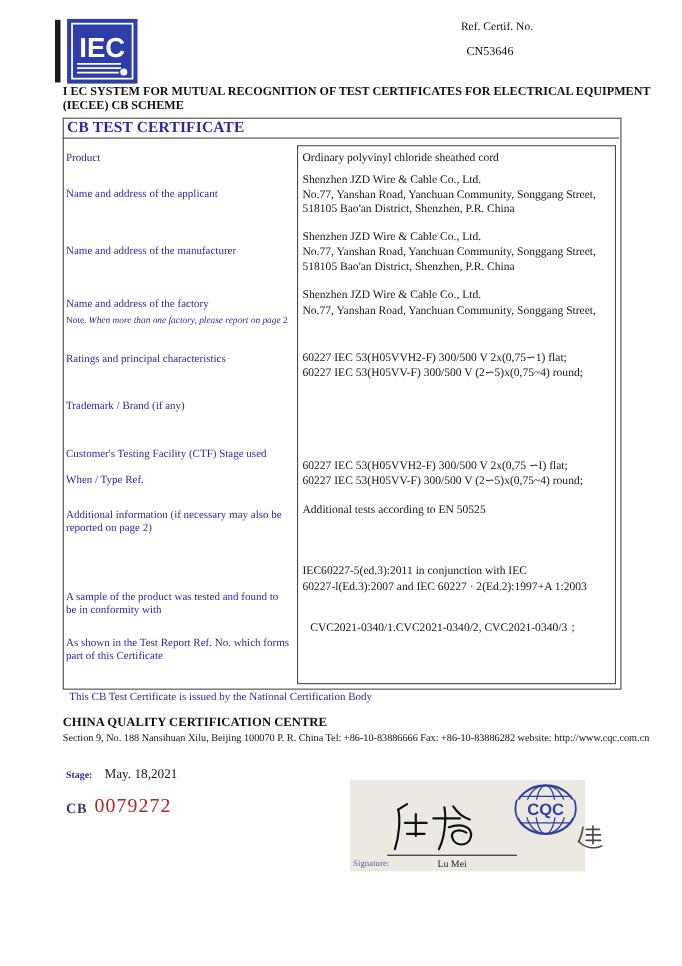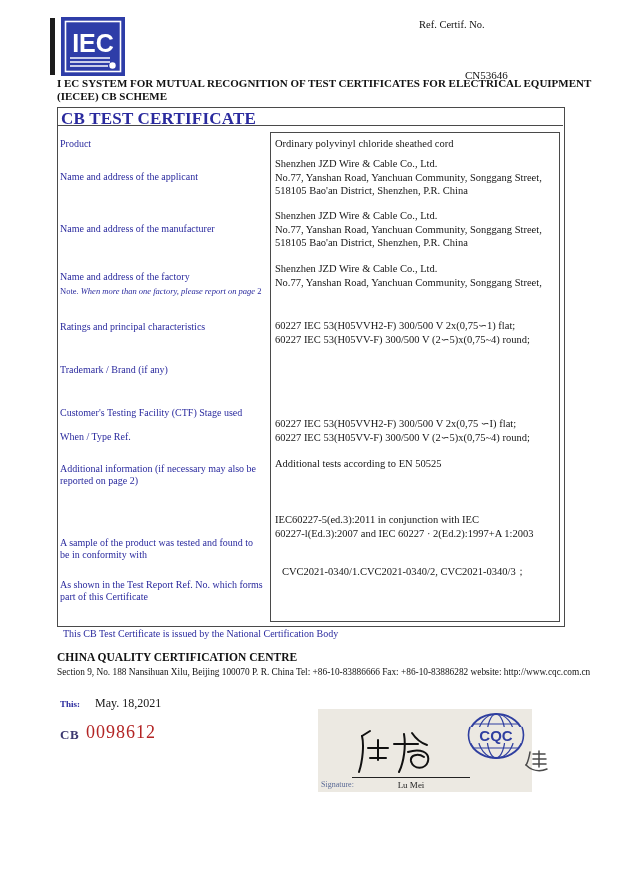--- a/index.html
+++ b/index.html
@@ -28,40 +28,40 @@
   .cb-label { font-size:13px; color:#3c3870; font-weight:bold; letter-spacing:0.5px; }
   .cb-number { font-size:18px; color:#b32424; letter-spacing:1px; }
   .date-label { font-size:9px; color:#2a2a9e; font-weight:bold; }
   .date-value { font-size:12px; color:#161616;text-align:right; }
   .footer-issued { font-size:10px; color:#2a2a9e; }
   .org-name { font-size:11.5px; font-weight:bold; color:#111; }
   .org-addr { font-size:9.3px; color:#111; }
   .scheme { font-size:11px; font-weight:bold; color:#111; line-height:12.5px; }
   .ref-label { font-size:10.5px; color:#111; }
   .ref-value { font-size:11px; color:#111; }
-  .cert-title { font-size:17px; font-weight:bold; color:#2a2a9e; letter-spacing:0.2px; }
+  .cert-title { font-size:14px; font-weight:bold; color:#2a2a9e; letter-spacing:0.2px; }
 </style>
 </head>
 <body>
 
 <div class="abs" style="left:50px; top:17px;">
   <svg width="78" height="60" viewBox="0 0 78 60">
     <rect x="0" y="1" width="5" height="57" fill="#1c1c1c"></rect>
     <rect x="11" y="0" width="64" height="59" fill="#2e3da8"></rect>
     <rect x="15.5" y="4.5" width="55" height="50" fill="none" stroke="#ffffff" stroke-width="1.6"></rect>
     <text x="43" y="35" text-anchor="middle" fill="#ffffff" font-family="Liberation Sans, sans-serif" font-weight="bold" font-size="25">IEC</text>
     <line x1="20" y1="41" x2="60" y2="41" stroke="#ffffff" stroke-width="1.6"></line>
     <line x1="20" y1="45" x2="60" y2="45" stroke="#ffffff" stroke-width="1.6"></line>
     <line x1="20" y1="49" x2="58" y2="49" stroke="#ffffff" stroke-width="1.6"></line>
     <circle cx="62.5" cy="48.5" r="3.2" fill="#ffffff"></circle>
   </svg>
 </div>
 
 <div class="abs ref-label" style="left:419px; top:19px;">Ref. Certif. No.</div>
-<div class="abs ref-value" style="left:465px; top:41px;margin-top:28px;">CN53646</div>
+<div class="abs ref-value" style="left:424px; top:41px;">CN53646</div>
 
 <div class="abs scheme" style="left:57px; top:77px; width:540px;">I EC SYSTEM FOR MUTUAL RECOGNITION OF TEST CERTIFICATES FOR ELECTRICAL EQUIPMENT</div>
 <div class="abs scheme" style="left:57px; top:90px; width:540px;">(IECEE) CB SCHEME</div>
 
 <div class="abs outer-box"></div>
 <div class="abs title-rule"></div>
 <div class="abs inner-box"></div>
 
 <div class="abs cert-title" style="left:61px; top:109px;">CB TEST CERTIFICATE</div>
 
@@ -116,25 +116,25 @@
   <div>60227-l(Ed.3):2007 and IEC 60227 · 2(Ed.2):1997+A 1:2003</div>
 </div>
 
 <div class="abs val" style="left:282px; top:565px; width:276px;">CVC2021-0340/1.CVC2021-0340/2, CVC2021-0340/3；</div>
 
 <div class="abs footer-issued" style="left:63px; top:628px;">This CB Test Certificate is issued by the National Certification Body</div>
 
 <div class="abs org-name" style="left:57px; top:651px;">CHINA QUALITY CERTIFICATION CENTRE</div>
 <div class="abs org-addr" style="left:57px; top:667px; width:545px;">Section 9, No. 188 Nansihuan Xilu, Beijing 100070 P. R. China Tel: +86-10-83886666 Fax: +86-10-83886282 website: http://www.cqc.com.cn</div>
 
-<div class="abs date-label" style="left:60px; top:699px;">This:</div>
+<div class="abs date-label" style="left:60px; top:699px;">Stage:</div>
 <div class="abs date-value" style="left:95px; top:696px;">May. 18,2021</div>
 
 <div class="abs cb-label" style="left:60px; top:727px;">CB</div>
-<div class="abs cb-number" style="left:86px; top:722px;">0098612</div>
+<div class="abs cb-number" style="left:86px; top:722px;">0079272</div>
 
 <div class="abs sig-strip"></div>
 
 <div class="abs" style="left:466px; top:712px;">
   <svg width="60" height="48" viewBox="0 0 60 48">
     <ellipse cx="30" cy="24" rx="27" ry="22" fill="none" stroke="#2f3fa0" stroke-width="2"></ellipse>
     <ellipse cx="30" cy="24" rx="18" ry="22" fill="none" stroke="#2f3fa0" stroke-width="1.2"></ellipse>
     <ellipse cx="30" cy="24" rx="9" ry="22" fill="none" stroke="#2f3fa0" stroke-width="1.2"></ellipse>
     <line x1="8" y1="12" x2="52" y2="12" stroke="#2f3fa0" stroke-width="1.2"></line>
     <line x1="4" y1="24" x2="56" y2="24" stroke="#2f3fa0" stroke-width="1.2"></line>

